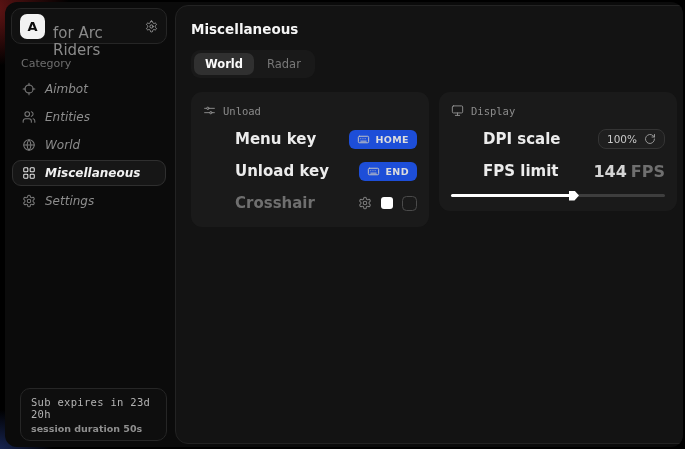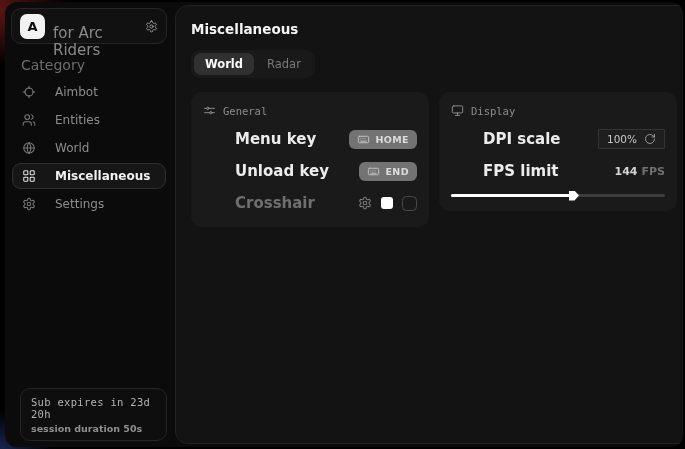--- a/index.html
+++ b/index.html
@@ -26,26 +26,26 @@
   }
   .avatar {
     width:25px; height:25px; border-radius:7px; background:#f2f2f2;
     color:#0a0a0a; font-weight:bold; font-size:13px;
     display:flex; align-items:center; justify-content:center; flex-shrink:0;
   }
   .profile-meta { line-height:1.15; flex:1; min-width:0; }
   .profile-name { font-size:11px; font-weight:bold; color:#f0f0f0; }
   .profile-sub  { font-size:15px; color:#8a8a8a;margin-top:19px; }
   .profile-gear { color:#9a9a9a; display:flex; cursor:pointer; }
-  .category-label { font-size:14px; color:#6e6e6e; margin:13px 10px 5px; }
+  .category-label { font-size:11px; color:#6e6e6e; margin:13px 10px 5px; }
   .nav { display:flex; flex-direction:column; }
   .nav-item {
-    display:flex; align-items:center; gap:19px; height:26px; margin:1px 1px;
+    display:flex; align-items:center; gap:9px; height:26px; margin:1px 1px;
     padding:0 9px; border:1px solid transparent; border-radius:9px;
-    color:#8d8d8d; font-size:12px; cursor:pointer;
+    color:#8d8d8d; font-size:12px; cursor:pointer;font-style:italic;
   }
   .nav-item .nav-icon { display:flex; color:#7a7a7a; }
   .nav-item.active {
     color:#f1f1f1; background:#161616; border-color:#2f2f2f; font-weight:bold;
   }
   .nav-item.active .nav-icon { color:#e6e6e6; }
   .sub-box {
     position:absolute; left:15px; right:6px; bottom:6px;
     border:1px solid #262626; border-radius:10px; background:#0e0e0e;
     padding:7px 10px 6px;
@@ -69,37 +69,37 @@
   .card { width:238px; background:#1a1a1a; border-radius:11px; padding:10px 12px 14px; }
   .card-header {
     display:flex; align-items:center; gap:7px; color:#8c8c8c;
     font-family:"DejaVu Sans Mono", monospace; font-size:10.5px; margin:2px 0 2px;
   }
   .card-header .hdr-icon { display:flex; color:#8c8c8c; }
   .row { display:flex; align-items:center; justify-content:space-between; margin-top:12px; min-height:20px; }
   .row-label { font-size:15px; font-weight:bold; color:#ececec;margin-left:32px; }
   .row-label.dim { color:#6f6f6f; }
   .key-btn {
-    display:flex; align-items:center; gap:5px; background:#737373;
+    display:flex; align-items:center; gap:5px; background:#1d4ed8;
     border:none; border-radius:6px; padding:3px 8px; cursor:pointer;
     color:#dcdcdc; font-family:"DejaVu Sans", sans-serif;
     font-size:9.5px; font-weight:bold; letter-spacing:.4px;
   }
   .key-btn .kb-icon { display:flex; color:#c4c4c4; }
   .crosshair-controls { display:flex; align-items:center; gap:9px; }
   .mini-gear { display:flex; color:#7d7d7d; cursor:pointer; }
   .color-swatch { width:12px; height:12px; border-radius:3px; background:#fff; cursor:pointer; }
   .checkbox { width:15px; height:15px; border:1.5px solid #4a4a4a; border-radius:4.5px; background:transparent; cursor:pointer; }
   .dpi-control {
     display:flex; align-items:flex-end; gap:7px; background:#1f1f1f;
-    border:1px solid #343434; border-radius:1px; padding:3px 8px; cursor:pointer;
+    border:1px solid #343434; border-radius:8px; padding:3px 8px; cursor:pointer;
   }
   .dpi-value { font-size:10.5px; color:#c9c9c9; }
   .dpi-refresh { display:flex; color:#9c9c9c; }
-  .fps-value-wrap { font-size:11px; font-weight:bold; }
+  .fps-value-wrap { font-size:16px; font-weight:bold; }
   .fps-num { color:#d4d4d4; }
   .fps-unit { color:#6f6f6f; margin-left:4px; }
   .slider { position:relative; height:3px; background:#3e3e3e; border-radius:2px; margin-top:13px; cursor:pointer; }
   .slider-fill { position:absolute; left:0; top:0; bottom:0; background:#fff; border-radius:2px; }
   .slider-thumb {
     position:absolute; top:50%; width:10px; height:10px; background:#fff;
     transform:translate(-40%,-50%);
     clip-path:polygon(0 0, 55% 0, 100% 50%, 55% 100%, 0 100%);
   }
   svg { display:block; }
@@ -198,21 +198,21 @@
 
       <div class="card">
         <div class="card-header">
           <span class="hdr-icon">
             <svg width="13" height="13" viewBox="0 0 24 24" fill="none" stroke="currentColor" stroke-width="1.8" stroke-linecap="round">
                 <path d="M3 8h4M11 8h10M3 16h10M17 16h4"></path>
                 <circle cx="9" cy="8" r="2.2"></circle>
                 <circle cx="14.5" cy="16" r="2.2"></circle>
               </svg>
           </span>
-          <span>General</span>
+          <span>Unload</span>
         </div>
 
         <div class="row">
           <span class="row-label">Menu key</span>
           <button class="key-btn">
             <span class="kb-icon">
               <svg width="13" height="13" viewBox="0 0 24 24" fill="none" stroke="currentColor" stroke-width="1.8" stroke-linecap="round">
                   <rect x="2.5" y="6" width="19" height="12" rx="2"></rect>
                   <path d="M7 15h10M7 10.5h.01M11 10.5h.01M15 10.5h.01"></path>
                 </svg>

